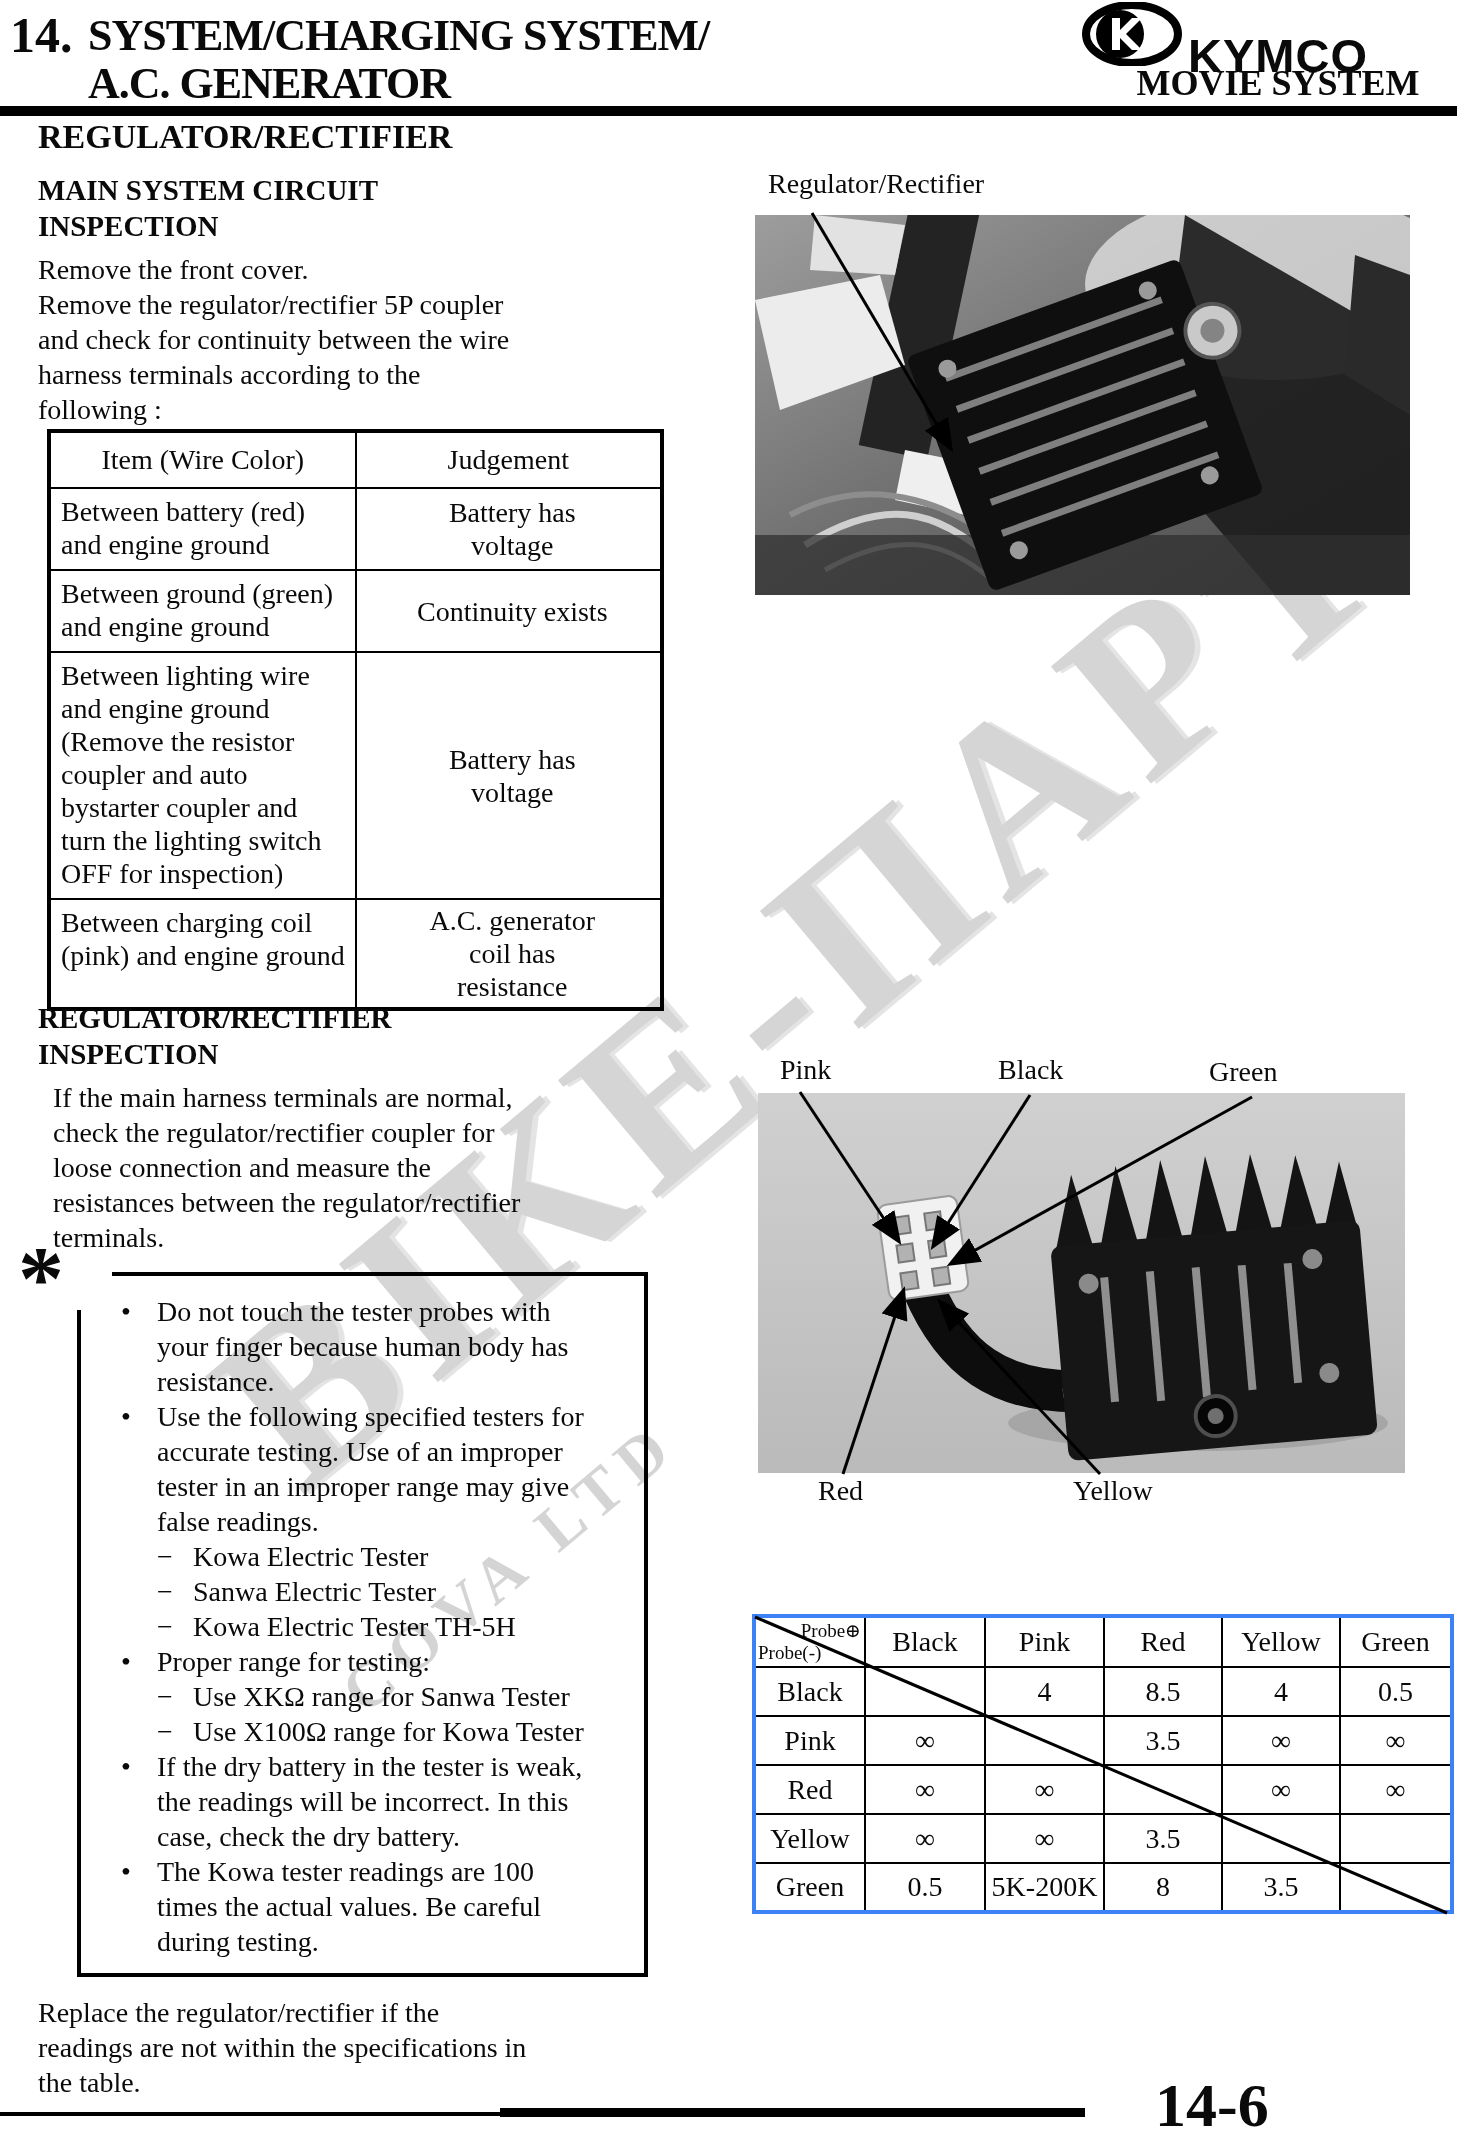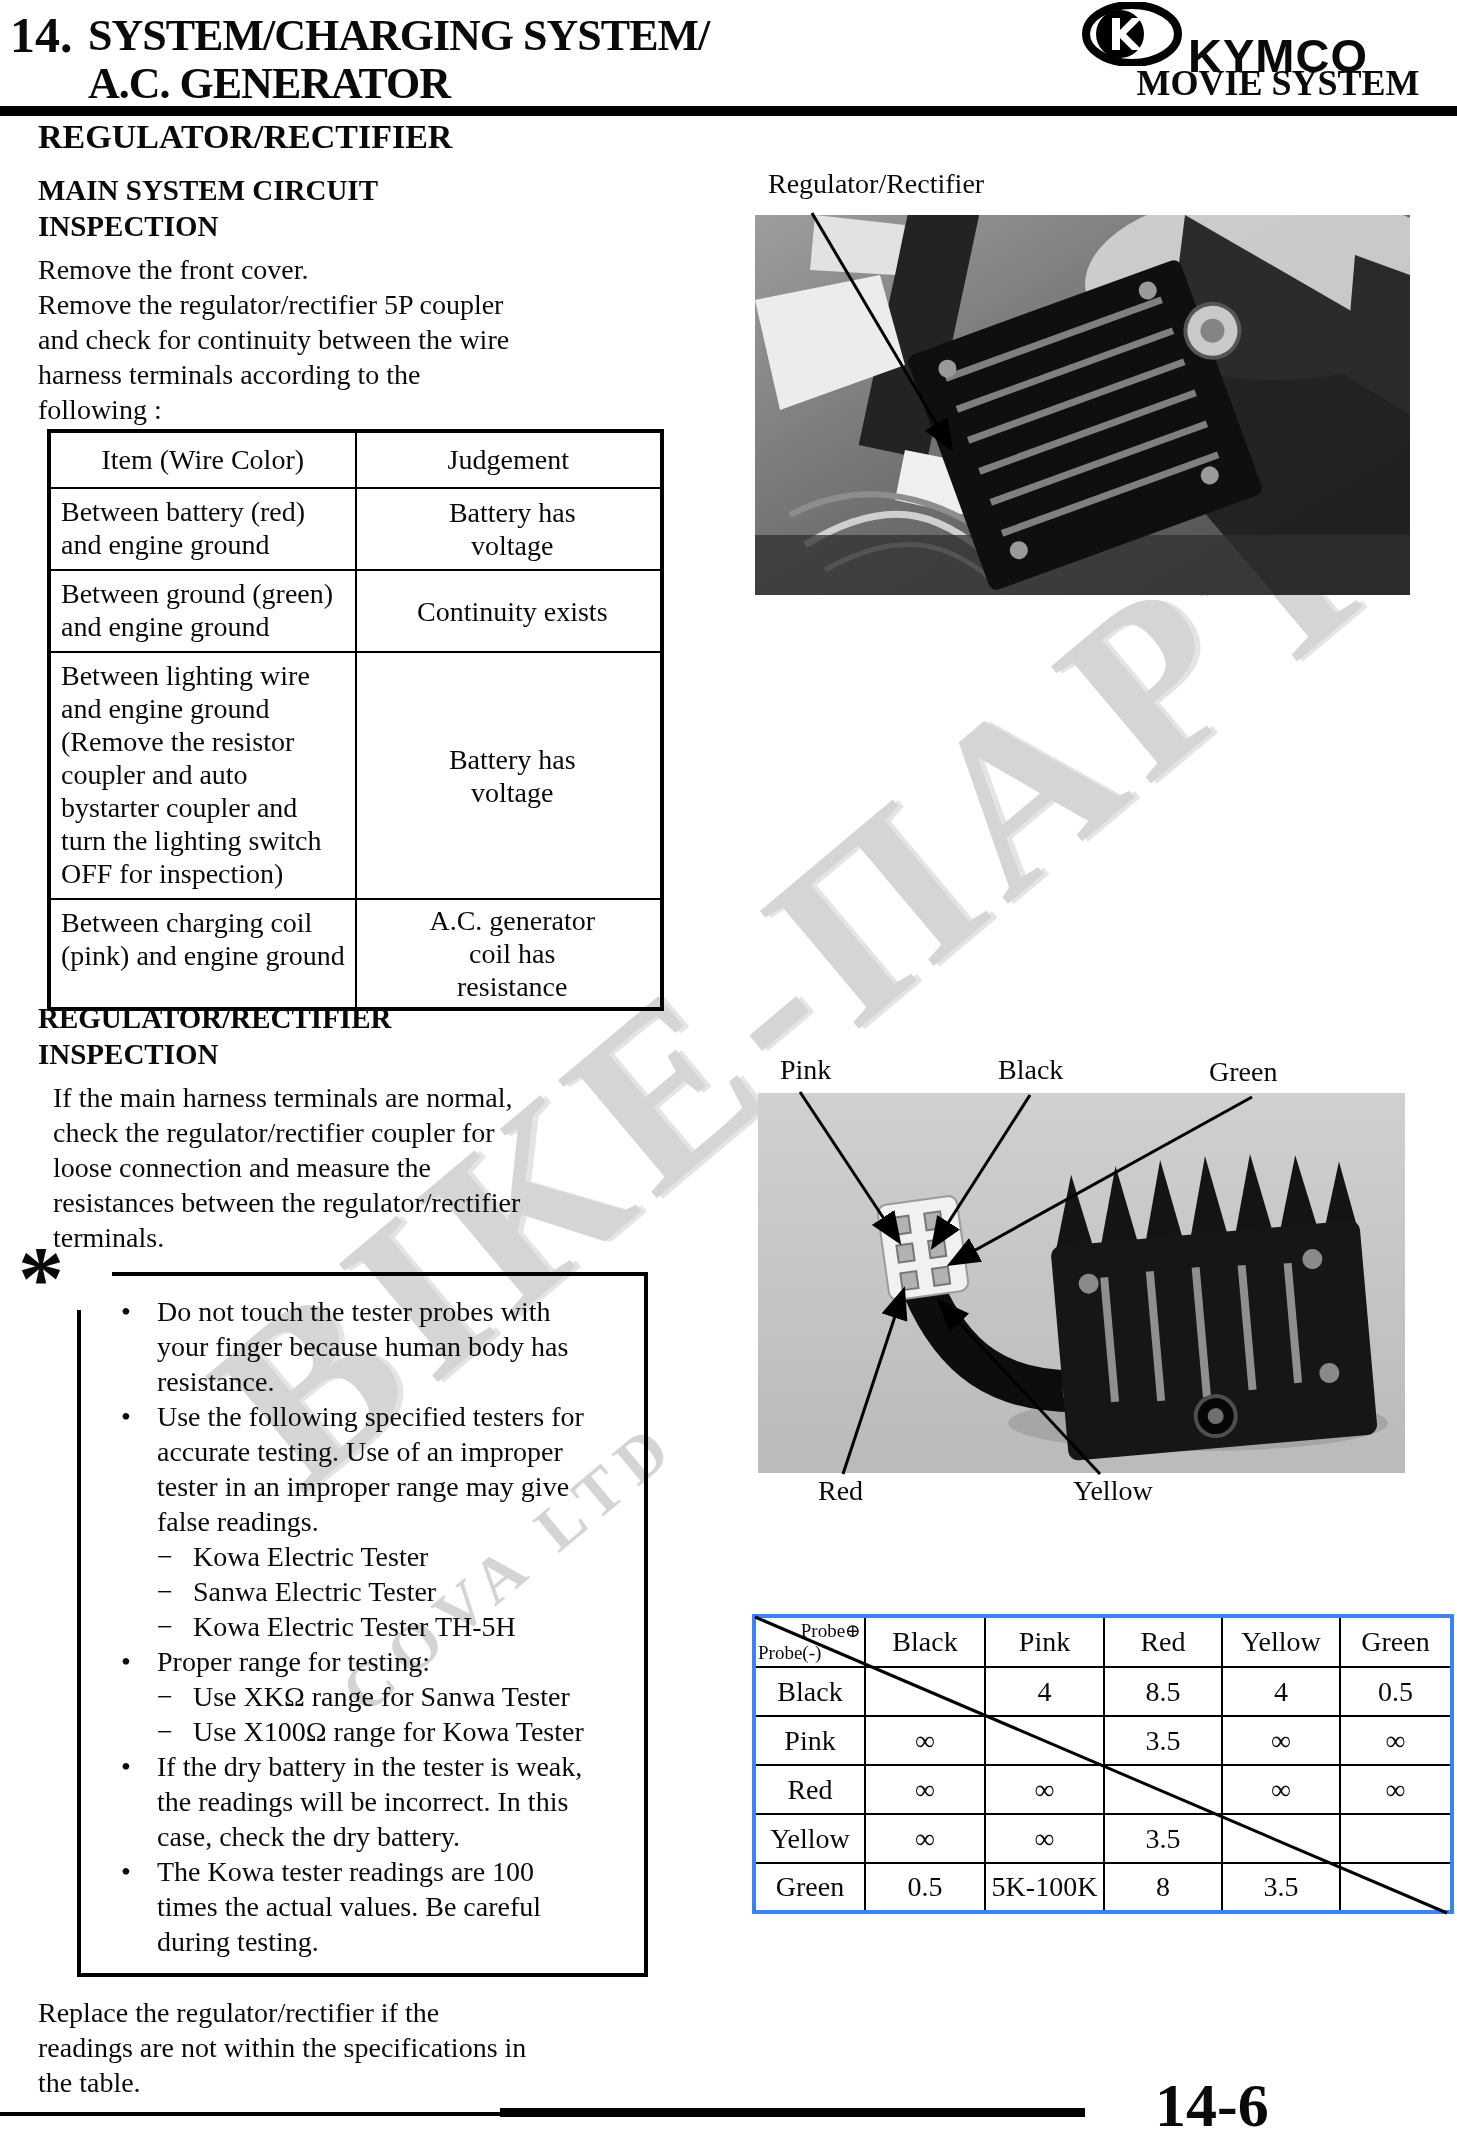--- a/index.html
+++ b/index.html
@@ -345,21 +345,21 @@
             <th>Yellow</th>
             <td>∞</td>
             <td>∞</td>
             <td>3.5</td>
             <td></td>
             <td></td>
           </tr>
           <tr>
             <th>Green</th>
             <td>0.5</td>
-            <td class="small-val">5K-100K</td>
+            <td class="small-val">5K-200K</td>
             <td>8</td>
             <td>3.5</td>
             <td></td>
           </tr>
         </tbody>
     </table>
     <svg class="res-svg" width="698" height="302" viewBox="0 0 698 302">
       <line x1="3" y1="3" x2="695" y2="299" stroke="#000" stroke-width="3"></line>
     </svg>
   </div>

